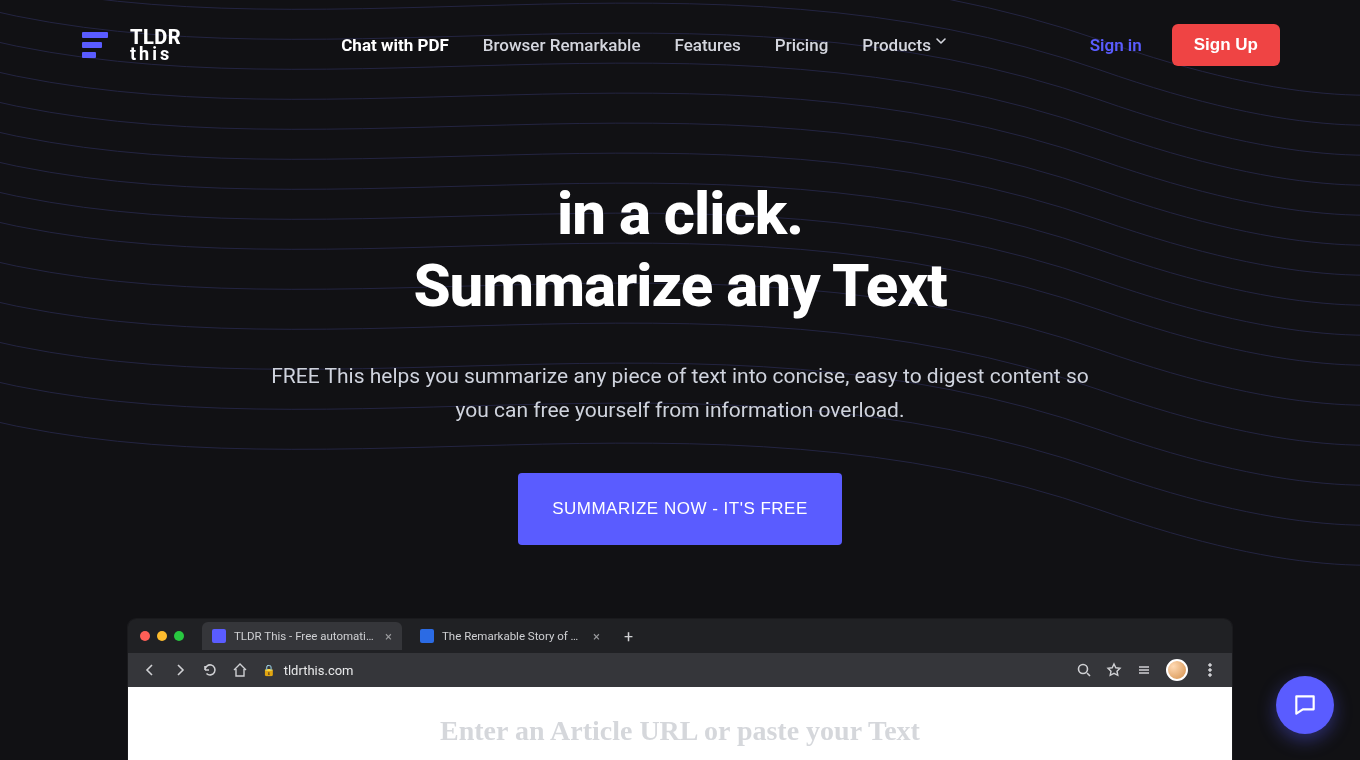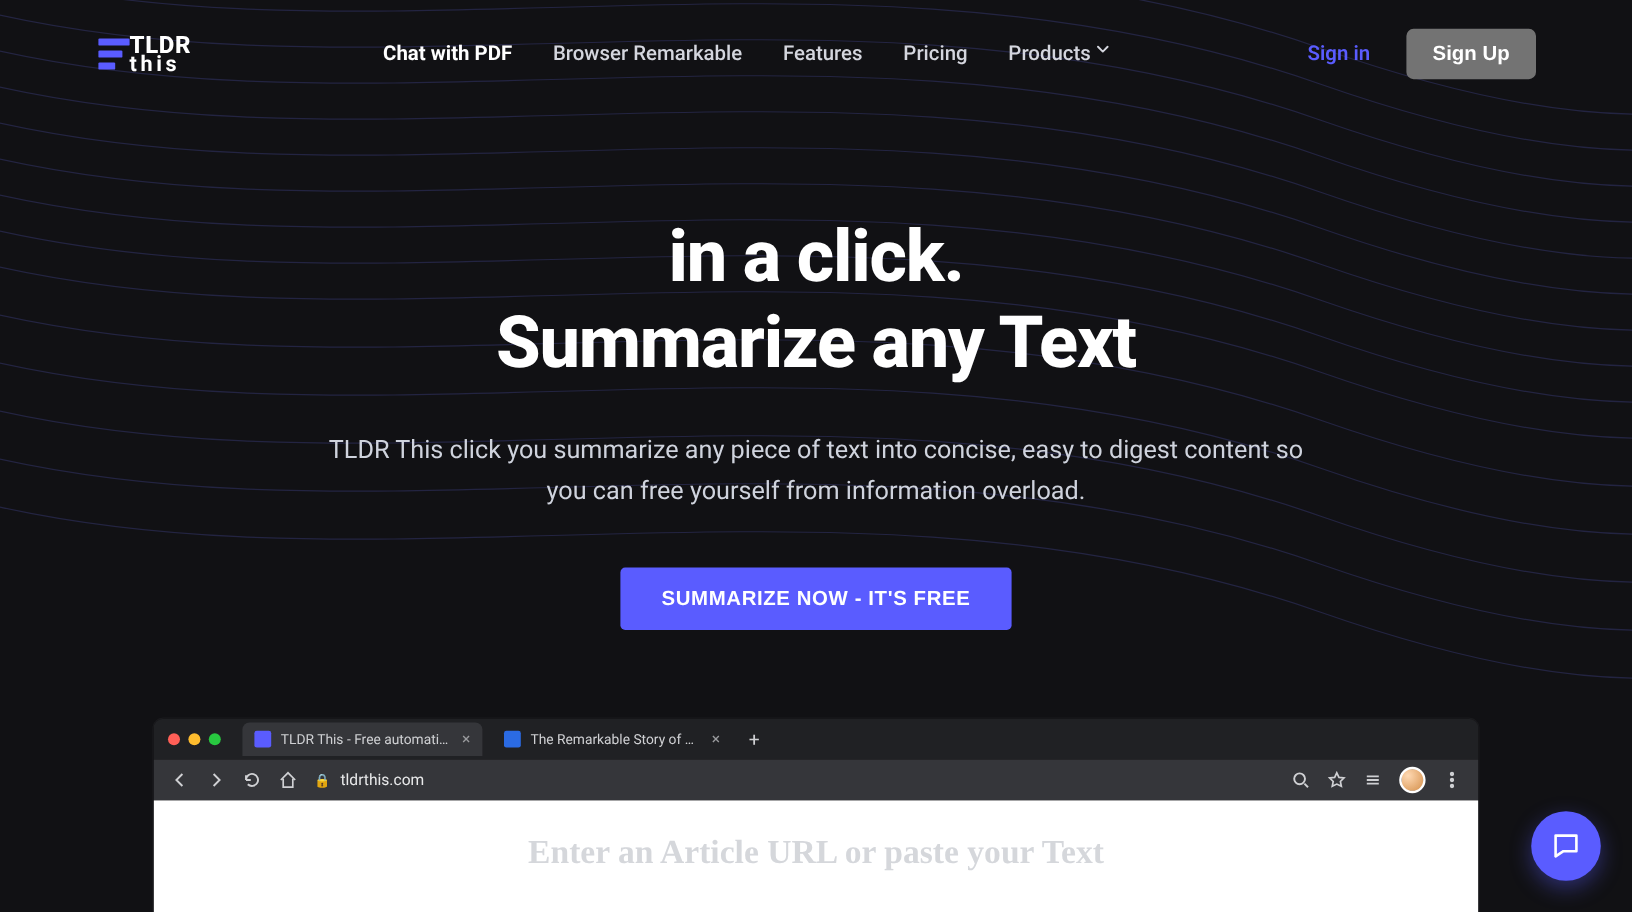--- a/index.html
+++ b/index.html
@@ -25,21 +25,21 @@
     position: relative;
     display: flex;
     align-items: center;
     padding: 20px 80px 0 82px;
     height: 70px;
     z-index: 10;
   }
   .logo {
     display: flex;
     align-items: center;
-    gap: 0;
+    gap: 22px;
   }
   .logo-mark {
     width: 26px;
     height: 30px;
     display: flex;
     flex-direction: column;
     justify-content: center;
     gap: 4px;
   }
   .logo-mark span {
@@ -79,21 +79,21 @@
   .chev { width: 12px; height: 12px; }
 
   .nav-right {
     margin-left: auto;
     display: flex;
     align-items: center;
     gap: 30px;
   }
   .signin { color: #5a5cff; font-size: 17px; font-weight: 600; cursor: pointer; }
   .signup-btn {
-    background: #737373;
+    background: #ef4444;
     color: #ffffff;
     font-size: 17px;
     font-weight: 700;
     padding: 11px 22px;
     border-radius: 6px;
     cursor: pointer;
     border: none;
   }
 
   
@@ -117,23 +117,23 @@
     font-weight: 400;
     max-width: 830px;
     margin-left: auto;
     margin-right: auto;
   }
   .cta-btn {
     margin-top: 46px;
     background: #5a5cff;
     color: #ffffff;
     font-size: 17px;
-    font-weight: 700;
+    font-weight: 400;
     letter-spacing: 0.5px;
-    padding: 16px 34px;
+    padding: 26px 34px;
     border: none;
     border-radius: 4px;
     cursor: pointer;
   }
 
   
   .mock-wrap {
     position: relative;
     z-index: 5;
     width: 1104px;
@@ -286,21 +286,21 @@
     <a class="signin">Sign in</a>
     <button class="signup-btn">Sign Up</button>
   </div>
 </nav>
 
 <section class="hero">
   <h1 class="hero-title">
     <div>in a click.</div>
     <div>Summarize any Text</div>
   </h1>
-  <p class="hero-sub">TLDR This click you summarize any piece of text into concise, easy to digest content so you can free yourself from information overload.</p>
+  <p class="hero-sub">FREE This helps you summarize any piece of text into concise, easy to digest content so you can free yourself from information overload.</p>
   <button class="cta-btn">SUMMARIZE NOW - IT'S FREE</button>
 </section>
 
 <div class="mock-wrap">
   <div class="mock-tabs">
     <div class="traffic">
       <span class="dot r"></span>
       <span class="dot y"></span>
       <span class="dot g"></span>
     </div>

